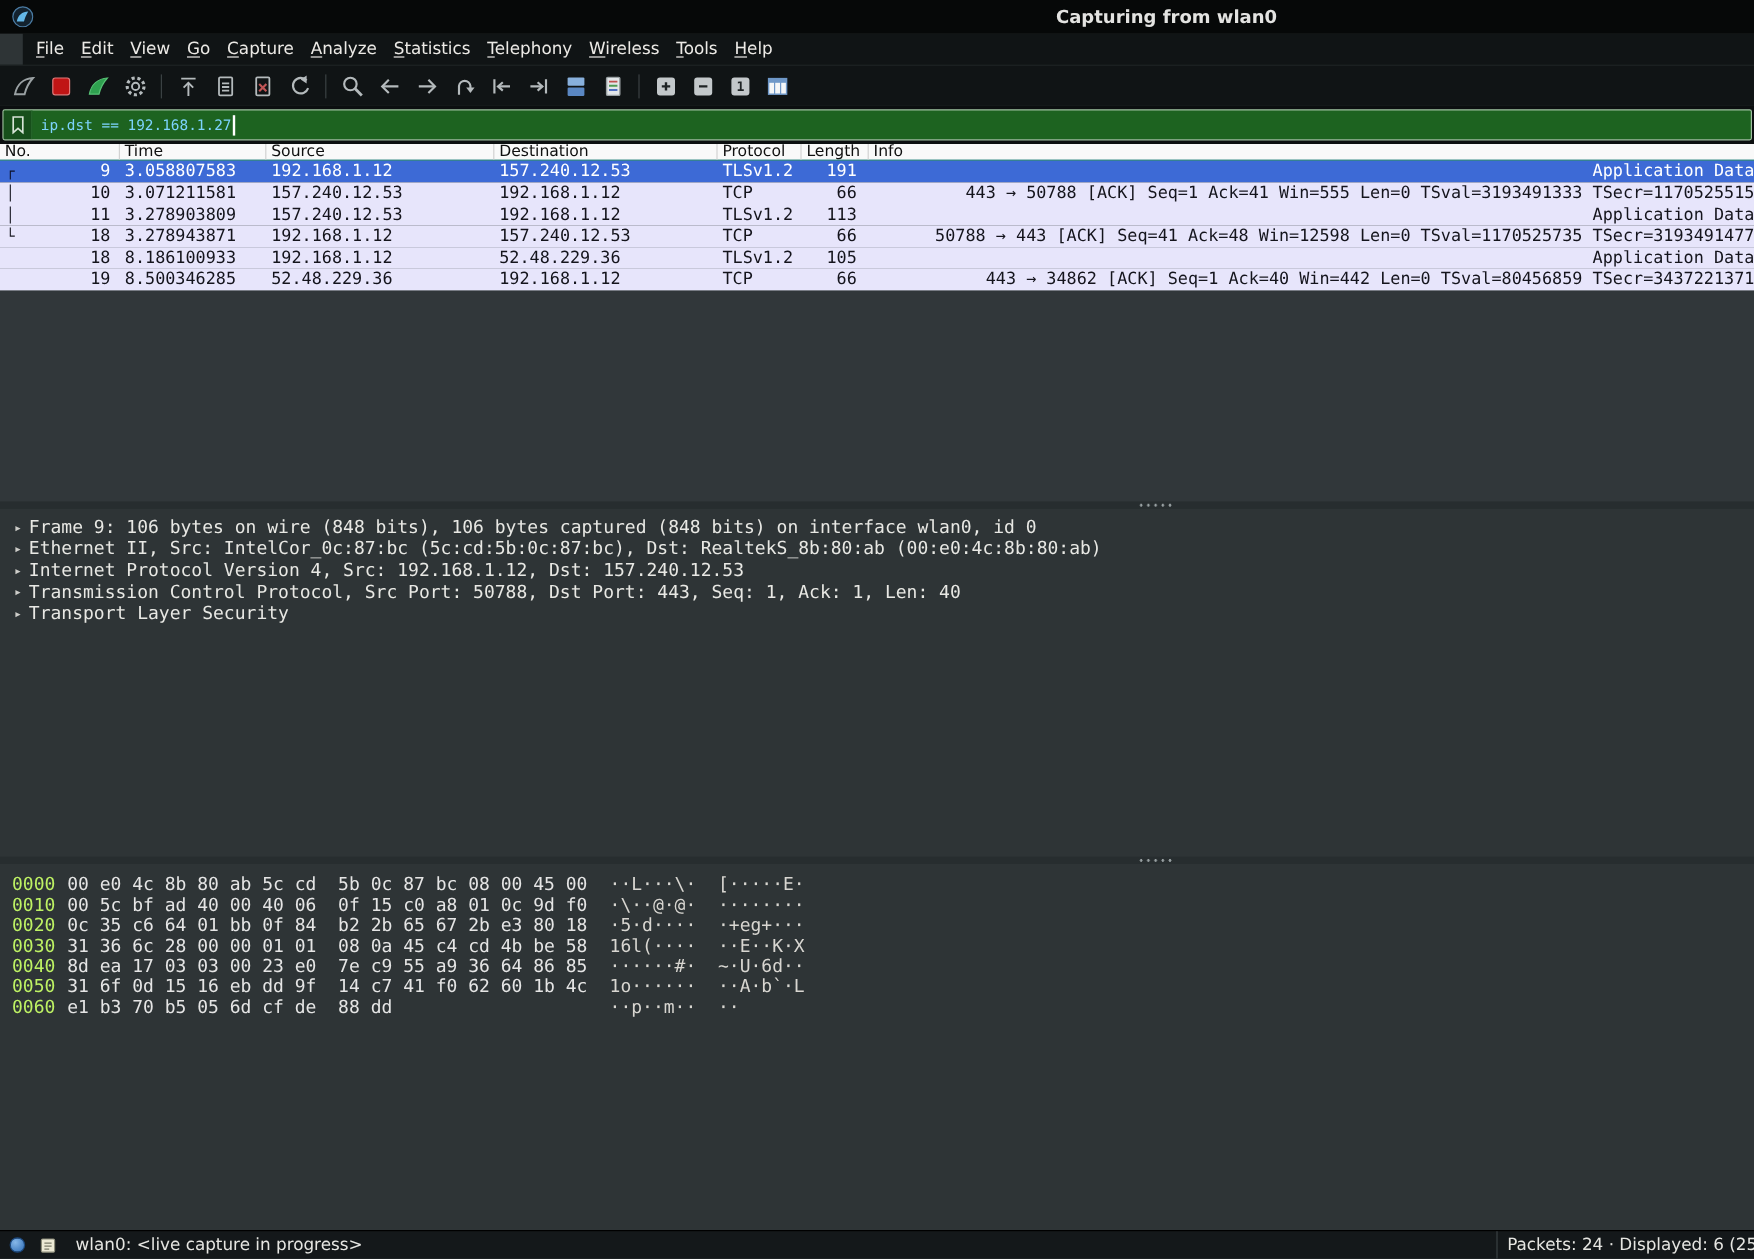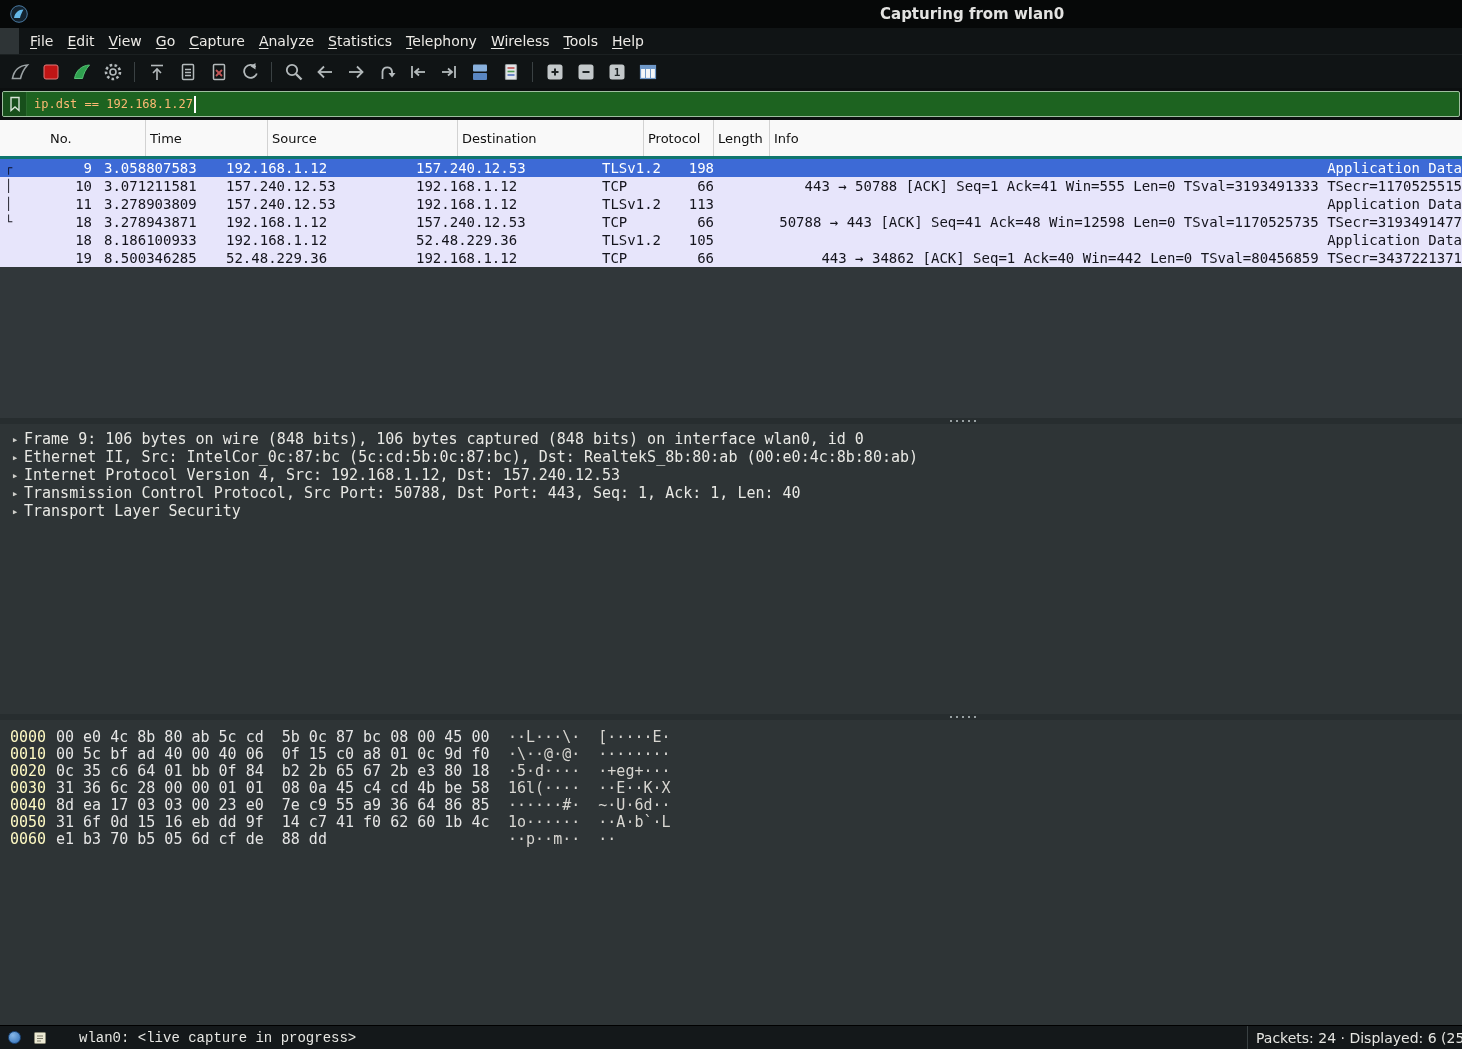--- a/index.html
+++ b/index.html
@@ -28,28 +28,28 @@
   .tool-btn svg { display:block; }
 
   
   .filterbar { height:32px; background:#0c0f10; display:flex; align-items:center;
                padding:3px 2px; flex:none; }
   .filter-field { flex:1; height:26px; background:var(--filter-bg, #1d6320);
                   border:1px solid #9fbfa0; border-radius:2px;
                   display:flex; align-items:center; overflow:hidden; }
   .filter-bookmark { width:24px; height:100%; background:#174f1b; border-right:1px solid #2a6a2e;
                      display:flex; align-items:center; justify-content:center; flex:none; }
-  .filter-text { color:#fdba74; font:12px "DejaVu Sans Mono", monospace; padding-left:7px; white-space:pre; }
+  .filter-text { color:#7dd3fc; font:12px "DejaVu Sans Mono", monospace; padding-left:7px; white-space:pre; }
   .caret { width:2px; height:17px; background:#ffffff; margin-left:1px; flex:none; }
 
   
   .packet-list { height:298px; background:#31373a; display:flex; flex-direction:column;
                  overflow:hidden; flex:none; }
-  .plist-header { height:39px; background:#f9f9f9; border-bottom:3px solid #0f766e;
-                  display:flex; font-size:13px; color:#101010; flex:none;padding-left:46px; }
+  .plist-header { height:14px; background:#f9f9f9; border-bottom:1px solid #0f766e;
+                  display:flex; font-size:13px; color:#101010; flex:none; }
   .ph-cell { border-right:1px solid #d2d2d2; display:flex; align-items:center; padding-left:4px; }
   .c-no   { width:100px; flex:none; }
   .c-time { width:122px; flex:none; }
   .c-src  { width:190px; flex:none; }
   .c-dst  { width:186px; flex:none; }
   .c-proto{ width:70px;  flex:none; }
   .c-len  { width:56px;  flex:none; }
   .c-info { flex:1; border-right:none;text-align:right; }
   .prow { height:18px; display:flex; align-items:center;
           background:var(--row-bg, #e7e5fb); color:#14141c;
@@ -73,31 +73,31 @@
                  padding:6px 0 0 6px; overflow:hidden; flex:none;
                  font:15px "DejaVu Sans Mono", monospace; color:#e8e8e4; }
   .d-line { height:18px; display:flex; align-items:center; white-space:pre; }
   .d-arrow { width:18px; color:#cdcdc9; font-size:11px; text-align:center; flex:none; }
   .d-arrow::before { content:"▸"; }
 
   
   .hex-pane { flex:1; background:var(--pane-bg, #2e3436); padding-top:8px; overflow:hidden;
               font:15px "DejaVu Sans Mono", monospace; }
   .h-row { height:17px; display:flex; align-items:center; white-space:pre; }
-  .h-off { width:56px; padding-left:10px; color:#fef9c3; flex:none; }
+  .h-off { width:56px; padding-left:10px; color:#bef264; flex:none; }
   .h-hex { width:452px; color:#e5e5e5; flex:none; }
   .h-ascii { color:#d8d6d1; }
 
   
   .statusbar { height:24px; background:#14181a; border-top:1px solid #000;
                display:flex; align-items:center; position:relative; flex:none; }
   .expert-dot { width:13px; height:13px; border-radius:50%; margin-left:8px; flex:none;
                 background:radial-gradient(circle at 35% 30%, #86b7e8, #2f6db5); border:1px solid #1d4a80; }
   .comment-icon { margin-left:12px; flex:none; display:flex; }
-  .status-text { margin-left:32px; color:#e6e6e2; font-size:14px; white-space:nowrap;font-family:Liberation Mono, monospace; }
+  .status-text { margin-left:16px; color:#e6e6e2; font-size:14px; white-space:nowrap; }
   .status-right { position:absolute; right:0; top:0; bottom:0; width:215px;
                   border-left:1px solid #3a4143; display:flex; align-items:center;
                   padding-left:8px; overflow:hidden; }
   .status-counts { color:#e6e6e2; font-size:14px; white-space:nowrap; }
 </style>
 </head>
 <body>
 
 <div class="app">
 
@@ -279,21 +279,21 @@
       <div class="ph-cell c-len">Length</div>
       <div class="ph-cell c-info">Info</div>
     </div>
 
     <div class="prow selected">
       <div class="pc c-no"><span class="conv-mark">┌</span><span class="pnum">9</span></div>
       <div class="pc c-time">3.058807583</div>
       <div class="pc c-src">192.168.1.12</div>
       <div class="pc c-dst">157.240.12.53</div>
       <div class="pc c-proto">TLSv1.2</div>
-      <div class="pc c-len">198</div>
+      <div class="pc c-len">191</div>
       <div class="pc c-info">Application Data</div>
     </div>
     <div class="prow">
       <div class="pc c-no"><span class="conv-mark">│</span><span class="pnum">10</span></div>
       <div class="pc c-time">3.071211581</div>
       <div class="pc c-src">157.240.12.53</div>
       <div class="pc c-dst">192.168.1.12</div>
       <div class="pc c-proto">TCP</div>
       <div class="pc c-len">66</div>
       <div class="pc c-info">443 → 50788 [ACK] Seq=1 Ack=41 Win=555 Len=0 TSval=3193491333 TSecr=1170525515</div>

